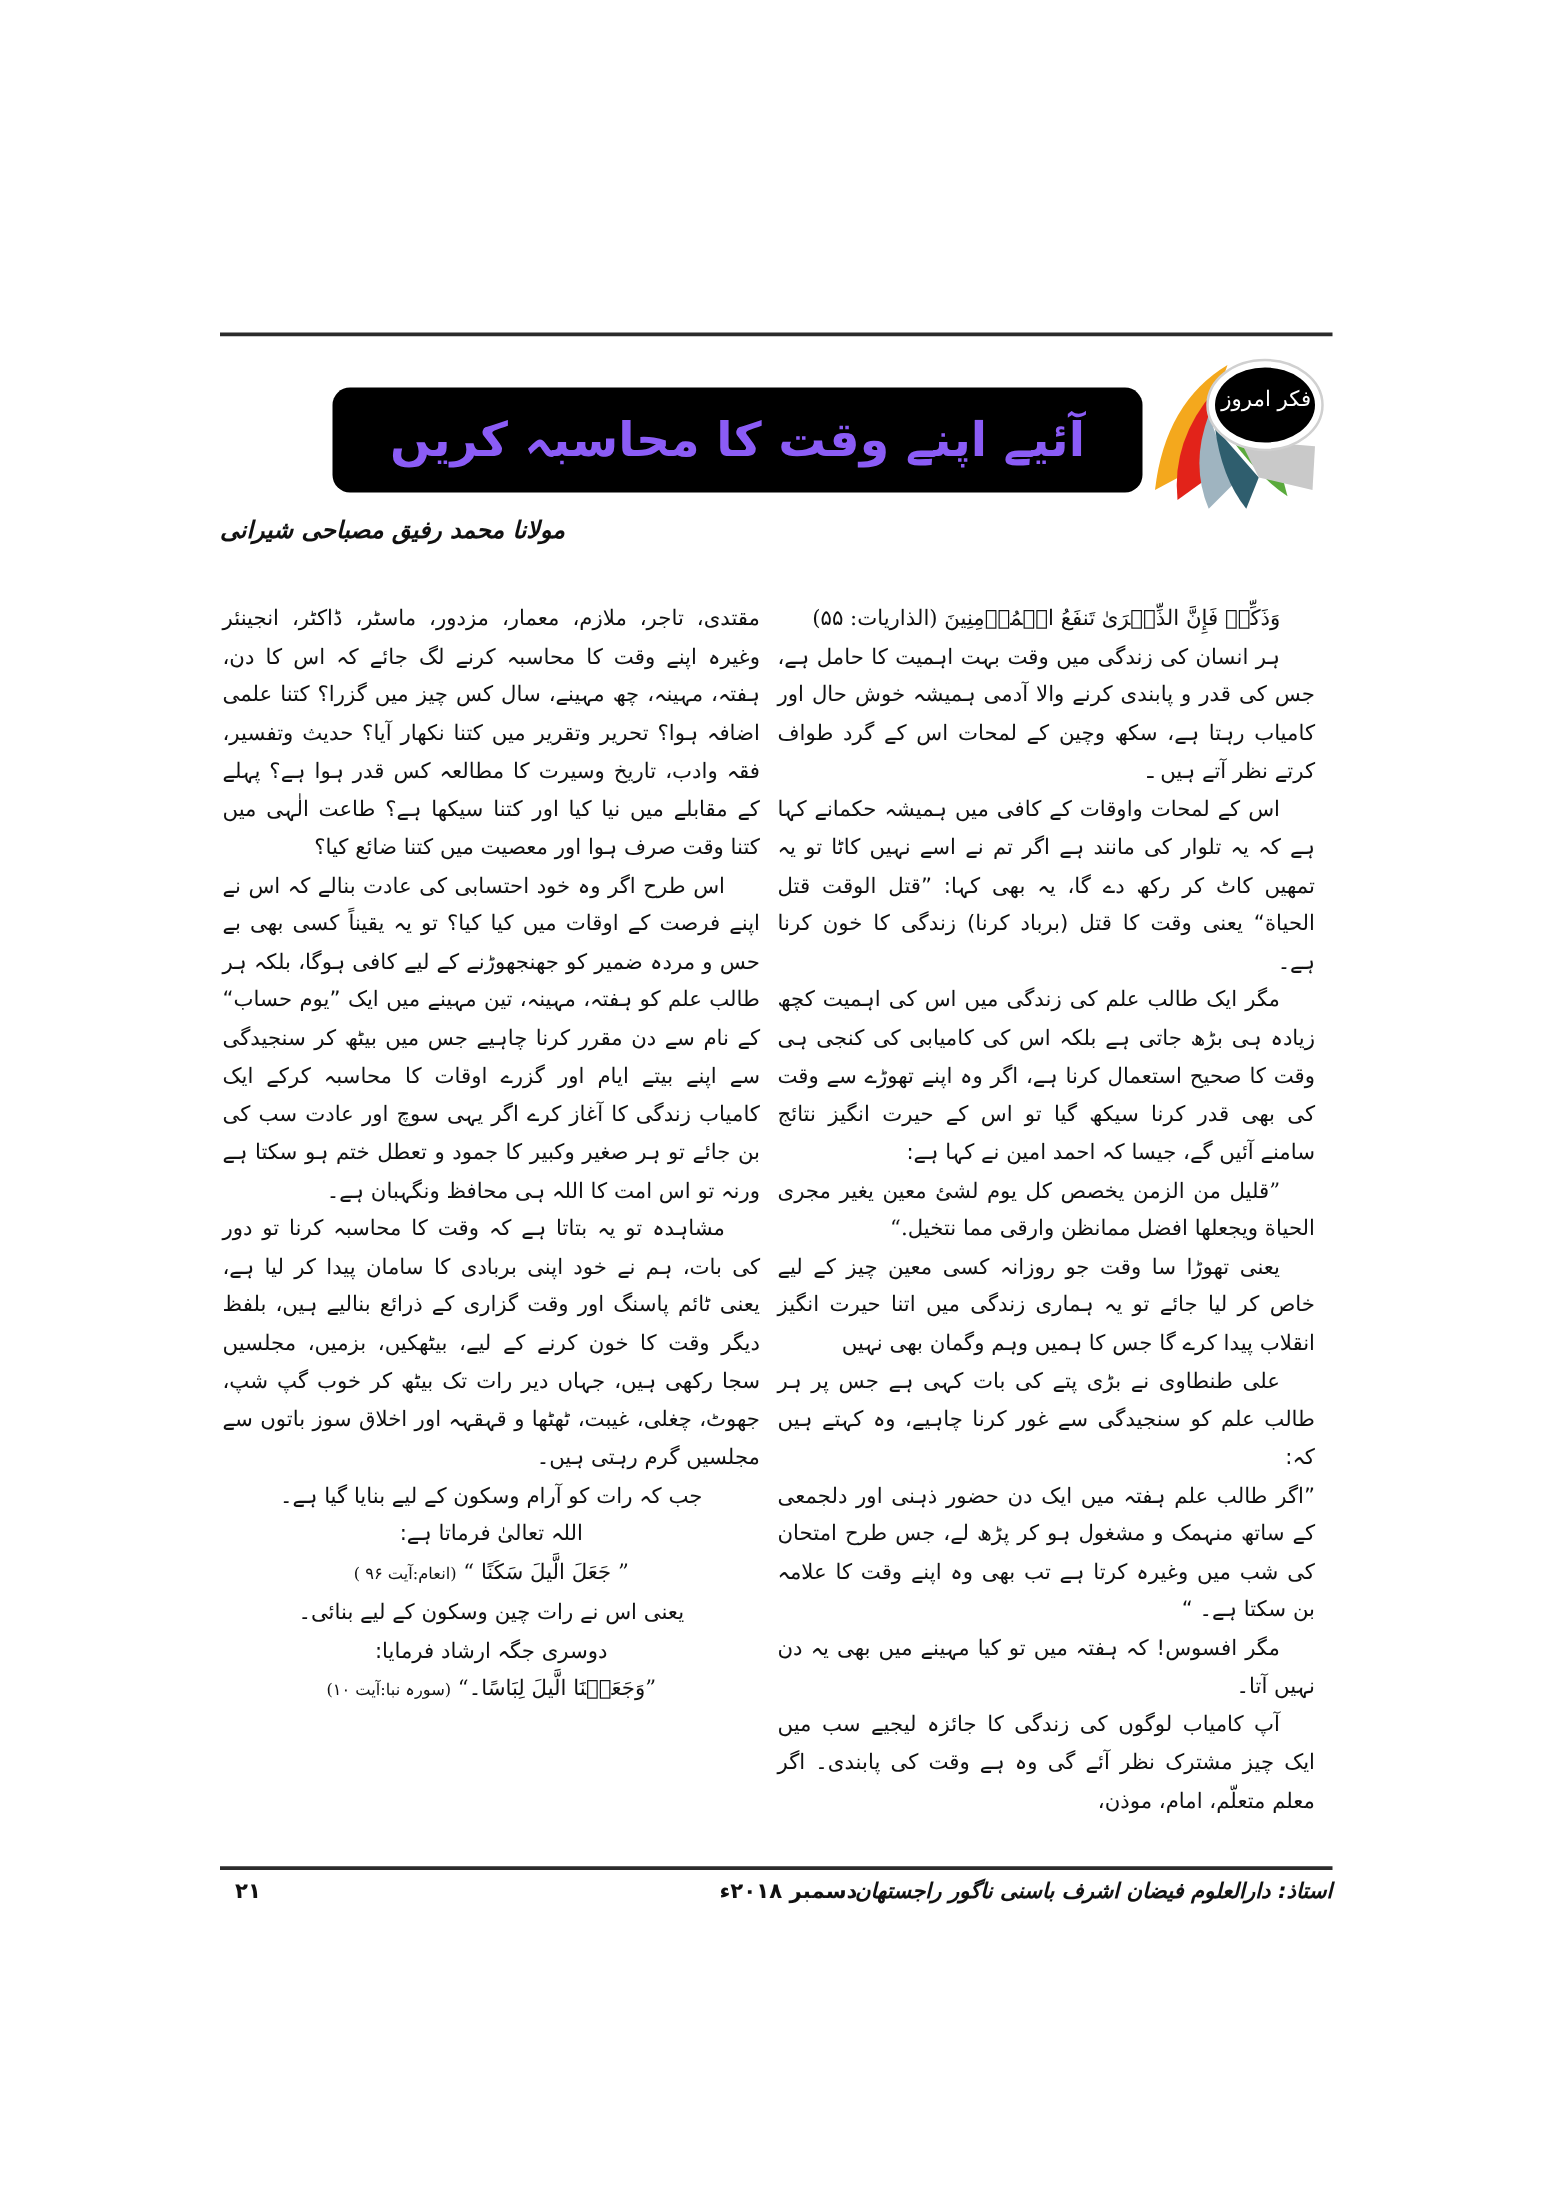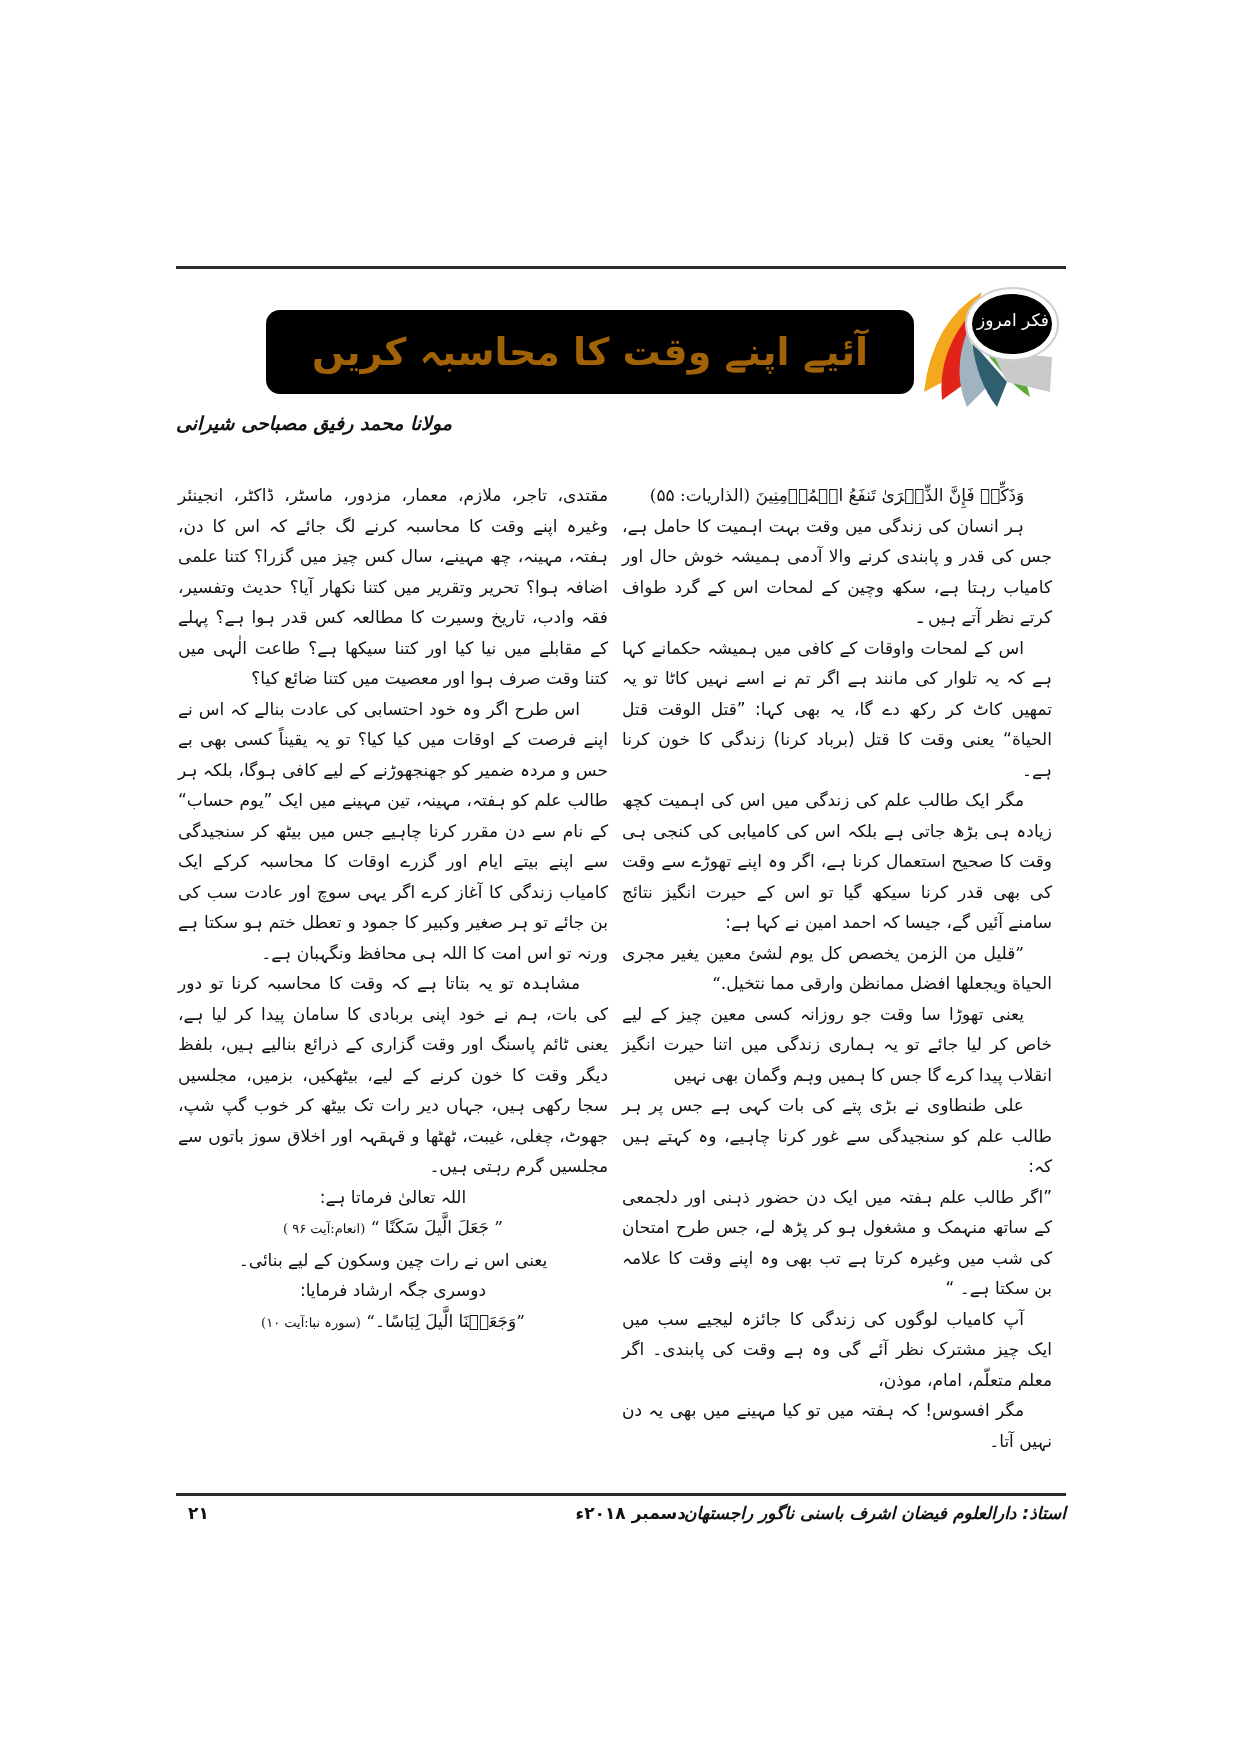--- a/index.html
+++ b/index.html
@@ -3,21 +3,21 @@
 <meta charset="utf-8">
 <style>
   html, body { margin:0; padding:0; background:#ffffff; }
   body { width:1240px; height:1754px; position:relative; overflow:hidden;
          font-family:"DejaVu Sans", sans-serif; color:#111; }
   .rule-top { position:absolute; left:176px; top:266px; width:890px; height:3px; background:#2b2b2b; }
   .rule-bottom { position:absolute; left:176px; top:1493px; width:890px; height:3px; background:#2b2b2b; }
 
   .title-box { position:absolute; left:266px; top:310px; width:648px; height:84px;
                background:#000; border-radius:14px; display:flex; align-items:center; justify-content:center; }
-  .title-text { color:#a16207; font-size:38px; font-weight:bold; direction:rtl;
+  .title-text { color:#8b5cf6; font-size:38px; font-weight:bold; direction:rtl;
                 font-family:"DejaVu Sans", sans-serif; letter-spacing:1px; }
 
   .logo { position:absolute; left:912px; top:282px; width:150px; height:130px; }
   .logo-badge-text { color:#fff; font-size:17px; font-weight:normal; font-family:"DejaVu Sans", sans-serif; }
 
   .author { position:absolute; left:176px; top:412px; direction:rtl; font-size:19px;
             font-weight:bold; font-style:italic; font-family:"DejaVu Serif", serif; }
 
   .column { position:absolute; top:480px; width:430px; direction:rtl; text-align:justify;
             font-size:17px; line-height:30.5px; font-family:"DejaVu Sans", sans-serif; }
@@ -65,28 +65,29 @@
 
 <div class="column col-right">
   <p class="verse">وَذَكِّرۡ فَإِنَّ الذِّكۡرَىٰ تَنفَعُ الۡمُؤۡمِنِينَ (الذاریات: ۵۵)</p>
   <p class="indent">ہر انسان کی زندگی میں وقت بہت اہمیت کا حامل ہے، جس کی قدر و پابندی کرنے والا آدمی ہمیشہ خوش حال اور کامیاب رہتا ہے، سکھ وچین کے لمحات اس کے گرد طواف کرتے نظر آتے ہیں ـ</p>
   <p class="indent">اس کے لمحات واوقات کے کافی میں ہمیشہ حکمانے کہا ہے کہ یہ تلوار کی مانند ہے اگر تم نے اسے نہیں کاٹا تو یہ تمھیں کاٹ کر رکھ دے گا، یہ بھی کہا: ”قتل الوقت قتل الحیاة“ یعنی وقت کا قتل (برباد کرنا) زندگی کا خون کرنا ہے۔</p>
   <p class="indent">مگر ایک طالب علم کی زندگی میں اس کی اہمیت کچھ زیادہ ہی بڑھ جاتی ہے بلکہ اس کی کامیابی کی کنجی ہی وقت کا صحیح استعمال کرنا ہے، اگر وہ اپنے تھوڑے سے وقت کی بھی قدر کرنا سیکھ گیا تو اس کے حیرت انگیز نتائج سامنے آئیں گے، جیسا کہ احمد امین نے کہا ہے:</p>
   <p class="indent arabic-quote">”قلیل من الزمن یخصص کل یوم لشئ معین یغیر مجری الحیاة ویجعلها افضل ممانظن وارقی مما نتخیل.“</p>
   <p class="indent">یعنی تھوڑا سا وقت جو روزانہ کسی معین چیز کے لیے خاص کر لیا جائے تو یہ ہماری زندگی میں اتنا حیرت انگیز انقلاب پیدا کرے گا جس کا ہمیں وہم وگمان بھی نہیں</p>
   <p class="indent">علی طنطاوی نے بڑی پتے کی بات کہی ہے جس پر ہر طالب علم کو سنجیدگی سے غور کرنا چاہیے، وہ کہتے ہیں کہ:</p>
   <p>”اگر طالب علم ہفتہ میں ایک دن حضور ذہنی اور دلجمعی کے ساتھ منہمک و مشغول ہو کر پڑھ لے، جس طرح امتحان کی شب میں وغیرہ کرتا ہے تب بھی وہ اپنے وقت کا علامہ بن سکتا ہے۔ “</p>
+  <p class="indent">مگر افسوس! کہ ہفتہ میں تو کیا مہینے میں بھی یہ دن نہیں آتا۔</p>
   <p class="indent">آپ کامیاب لوگوں کی زندگی کا جائزہ لیجیے سب میں ایک چیز مشترک نظر آئے گی وہ ہے وقت کی پابندی۔ اگر معلم متعلّم، امام، موذن،</p>
-  <p class="indent">مگر افسوس! کہ ہفتہ میں تو کیا مہینے میں بھی یہ دن نہیں آتا۔</p>
 </div>
 
 <div class="column col-left">
   <p>مقتدی، تاجر، ملازم، معمار، مزدور، ماسٹر، ڈاکٹر، انجینئر وغیرہ اپنے وقت کا محاسبہ کرنے لگ جائے کہ اس کا دن، ہفتہ، مہینہ، چھ مہینے، سال کس چیز میں گزرا؟ کتنا علمی اضافہ ہوا؟ تحریر وتقریر میں کتنا نکھار آیا؟ حدیث وتفسیر، فقہ وادب، تاریخ وسیرت کا مطالعہ کس قدر ہوا ہے؟ پہلے کے مقابلے میں نیا کیا اور کتنا سیکھا ہے؟ طاعت الٰہی میں کتنا وقت صرف ہوا اور معصیت میں کتنا ضائع کیا؟</p>
   <p class="indent">اس طرح اگر وہ خود احتسابی کی عادت بنالے کہ اس نے اپنے فرصت کے اوقات میں کیا کیا؟ تو یہ یقیناً کسی بھی بے حس و مردہ ضمیر کو جھنجھوڑنے کے لیے کافی ہوگا، بلکہ ہر طالب علم کو ہفتہ، مہینہ، تین مہینے میں ایک ”یوم حساب“ کے نام سے دن مقرر کرنا چاہیے جس میں بیٹھ کر سنجیدگی سے اپنے بیتے ایام اور گزرے اوقات کا محاسبہ کرکے ایک کامیاب زندگی کا آغاز کرے اگر یہی سوچ اور عادت سب کی بن جائے تو ہر صغیر وکبیر کا جمود و تعطل ختم ہو سکتا ہے ورنہ تو اس امت کا اللہ ہی محافظ ونگہبان ہے۔</p>
   <p class="indent">مشاہدہ تو یہ بتاتا ہے کہ وقت کا محاسبہ کرنا تو دور کی بات، ہم نے خود اپنی بربادی کا سامان پیدا کر لیا ہے، یعنی ٹائم پاسنگ اور وقت گزاری کے ذرائع بنالیے ہیں، بلفظ دیگر وقت کا خون کرنے کے لیے، بیٹھکیں، بزمیں، مجلسیں سجا رکھی ہیں، جہاں دیر رات تک بیٹھ کر خوب گپ شپ، جھوٹ، چغلی، غیبت، ٹھٹھا و قہقہہ اور اخلاق سوز باتوں سے مجلسیں گرم رہتی ہیں۔</p>
+  <p class="center">جب کہ رات کو آرام وسکون کے لیے بنایا گیا ہے۔</p>
   <p class="center">اللہ تعالیٰ فرماتا ہے:</p>
   <p class="verse">
     <span>” جَعَلَ الَّیلَ سَکَنًا “</span>
     <span class="ref-small">(انعام:آیت ۹۶ )</span>
   </p>
   <p class="center">یعنی اس نے رات چین وسکون کے لیے بنائی۔</p>
   <p class="center">دوسری جگہ ارشاد فرمایا:</p>
   <p class="verse">
     <span>”وَجَعَلۡنَا الَّیلَ لِبَاسًا۔“</span>
     <span class="ref-small">(سورہ نبا:آیت ۱۰)</span>

